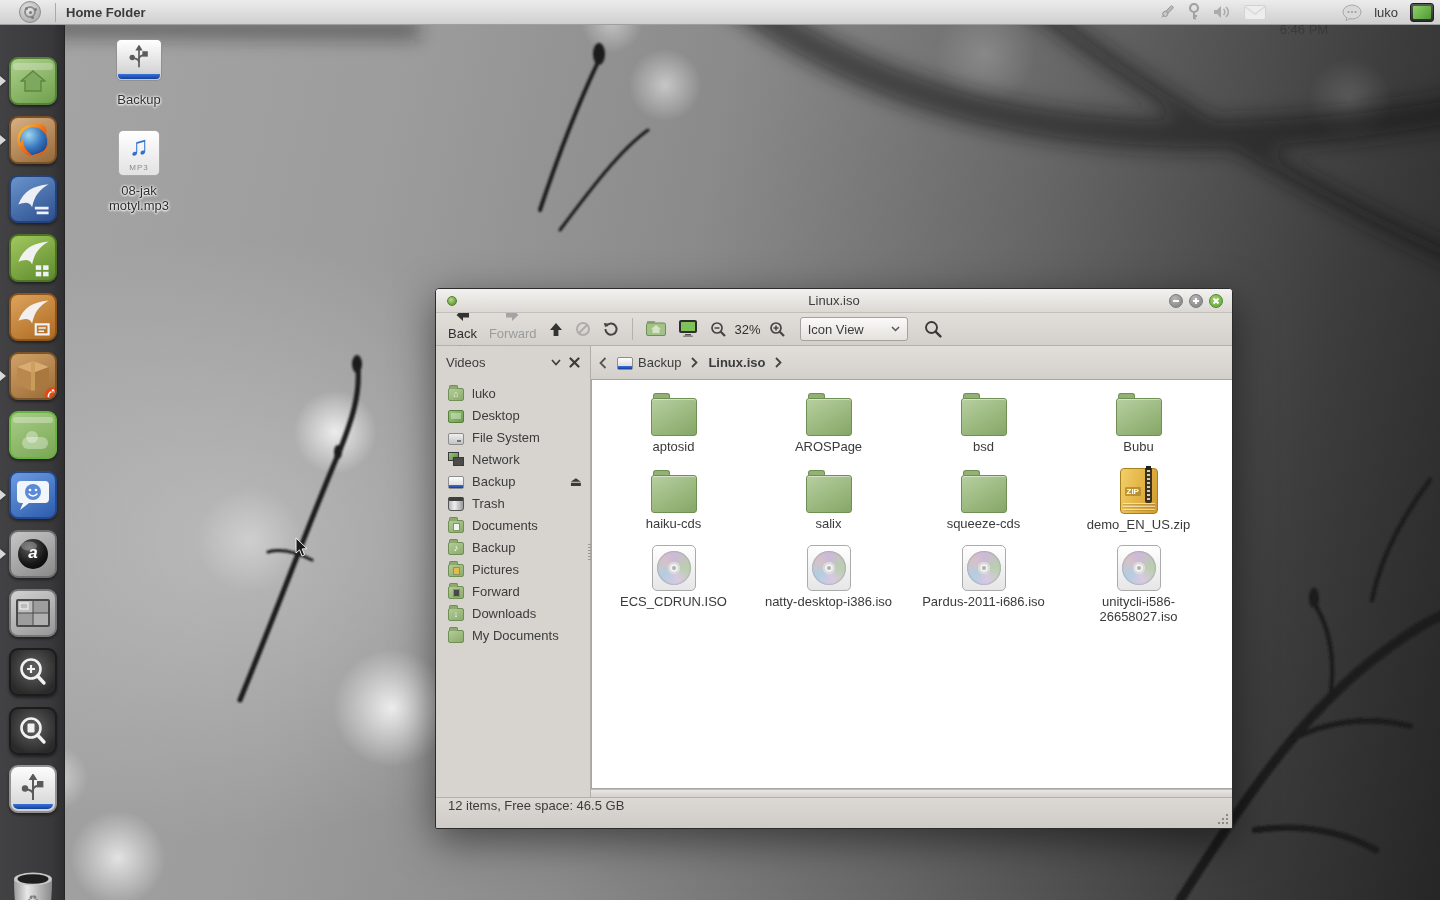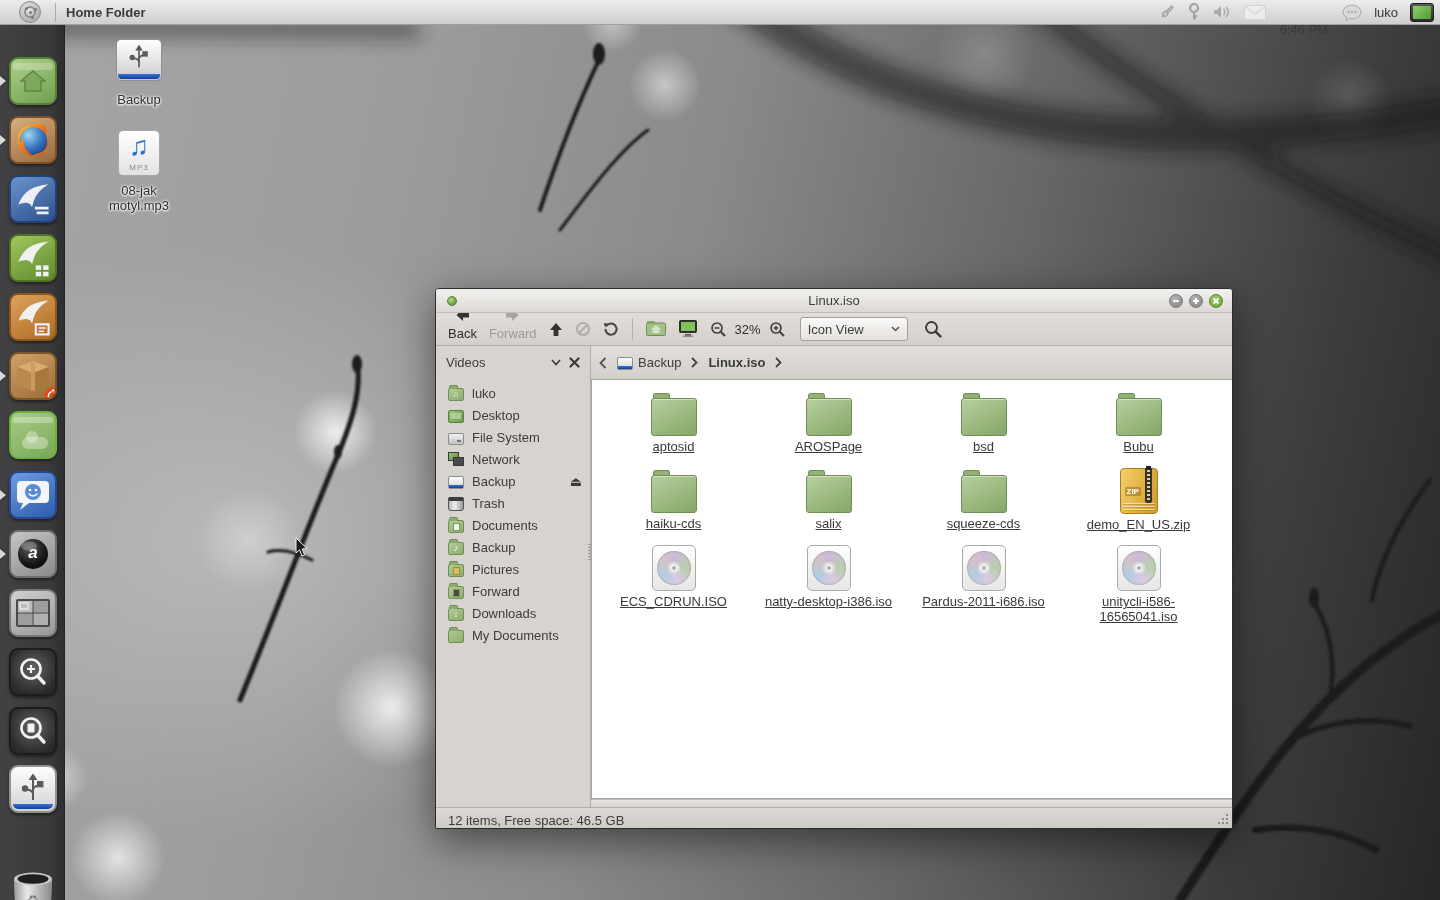--- a/index.html
+++ b/index.html
@@ -157,21 +157,21 @@
   .mi-trash { background:linear-gradient(90deg,#b8b8b8,#eee 40%,#9a9a9a); border:1px solid #555; border-radius:2px 2px 3px 3px; height:12px; margin-top:3px; }
   .mi-trash::before { content:""; position:absolute; left:-1px; top:-3px; right:-1px; height:4px;
     background:#3e3e3e; border-radius:2px; }
 
   .main-pane { flex:1; display:flex; flex-direction:column; min-width:0; }
   .crumb-row { height:33px; display:flex; align-items:center; padding:0 8px; gap:6px;
     background:linear-gradient(#e2dfdb,#d3d0cb); }
   .crumb-btn { display:flex; align-items:center; gap:5px; padding:2px 4px; }
   .crumb-current { font-weight:bold; }
 
-  .file-pane { flex:1; background:#fff; border:1px solid #a9a6a1; border-right:none; margin-left:0; position:relative; overflow:hidden;text-decoration:underline; }
+  .file-pane { flex:1; background:#fff; border:1px solid #a9a6a1; border-right:none; margin-left:0; position:relative; overflow:hidden; }
   .file-grid { display:grid; grid-template-columns:repeat(4,155px); grid-auto-rows:minmax(77px,auto); padding:6px 0 0 4px; }
   .file-cell { text-align:center; padding-top:4px; }
   .file-label { font-size:13px; color:#3a3a3a; line-height:15px; max-width:128px; margin:3px auto 0; overflow-wrap:anywhere; }
 
   .fol48 { width:46px; height:38px; margin:8px auto 0; border-radius:3px; position:relative;
     background:linear-gradient(150deg,#b7cfa0,#94b377 70%,#86a569); border:1px solid #6f8f55;
     box-shadow:inset 0 1px 0 rgba(255,255,255,.45); }
   .fol48::before { content:""; position:absolute; left:1px; top:-6px; width:15px; height:4px;
     background:#93b175; border:1px solid #6f8f55; border-bottom:none; border-radius:3px 3px 0 0; }
 
@@ -191,22 +191,22 @@
     background:linear-gradient(#ffffff,#e6e6e6); border:1px solid #ababab; }
   .iso48 .disc { position:absolute; left:50%; top:50%; width:34px; height:34px; transform:translate(-50%,-50%);
     border-radius:50%; background:conic-gradient(#cdb9d8,#b9cfae 25%,#d9c9e2 45%,#b4cde0 65%,#d4c2c8 85%,#cdb9d8);
     box-shadow:inset 0 0 2px rgba(0,0,0,.35); }
   .iso48 .hub { position:absolute; left:50%; top:50%; width:12px; height:12px; transform:translate(-50%,-50%);
     border-radius:50%; background:#f2f2f2; box-shadow:inset 0 0 0 2px #d8d8d8; }
   .iso48 .hole { position:absolute; left:50%; top:50%; width:4px; height:4px; transform:translate(-50%,-50%);
     border-radius:50%; background:#b0b0b0; }
 
   .hscroll { height:8px; background:linear-gradient(#e8e6e3,#d5d2ce); border-top:1px solid #bdbab5; }
-  .statusbar { height:21px; background:linear-gradient(#dcd9d5,#cfccc7); border-top:1px solid #b4b1ac;
-    display:flex; align-items:flex-end; padding:0 10px 0 12px; position:relative; border-radius:0 0 2px 2px; }
+  .statusbar { height:31px; background:linear-gradient(#dcd9d5,#cfccc7); border-top:1px solid #b4b1ac;
+    display:flex; align-items:flex-start; padding:0 10px 0 12px; position:relative; border-radius:0 0 2px 2px; }
   .grip { position:absolute; right:3px; bottom:3px; width:13px; height:13px;
     background:
       radial-gradient(circle 1px at 11px 11px, #8a8a8a 1px, transparent 1.6px),
       radial-gradient(circle 1px at 7px 11px, #8a8a8a 1px, transparent 1.6px),
       radial-gradient(circle 1px at 11px 7px, #8a8a8a 1px, transparent 1.6px),
       radial-gradient(circle 1px at 3px 11px, #8a8a8a 1px, transparent 1.6px),
       radial-gradient(circle 1px at 7px 7px, #8a8a8a 1px, transparent 1.6px),
       radial-gradient(circle 1px at 11px 3px, #8a8a8a 1px, transparent 1.6px); }
 </style>
 </head>
@@ -780,21 +780,21 @@
                 <span class="hole"></span>
               </div>
             <div class="file-label">Pardus-2011-i686.iso</div>
           </div>
           <div class="file-cell">
             <div class="iso48">
                 <span class="disc"></span>
                 <span class="hub"></span>
                 <span class="hole"></span>
               </div>
-            <div class="file-label">unitycli-i586-16565041.iso</div>
+            <div class="file-label">unitycli-i586-26658027.iso</div>
           </div>
         </div>
       </div>
       <div class="hscroll"></div>
     </div>
   </div>
 
   <div class="statusbar">
     <span>12 items, Free space: 46.5 GB</span>
     <div class="grip"></div>

